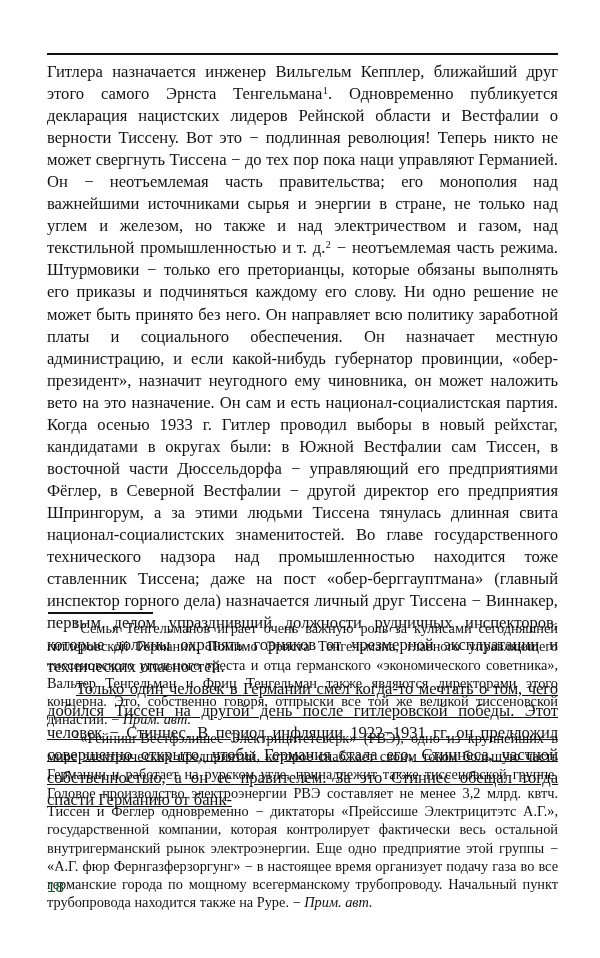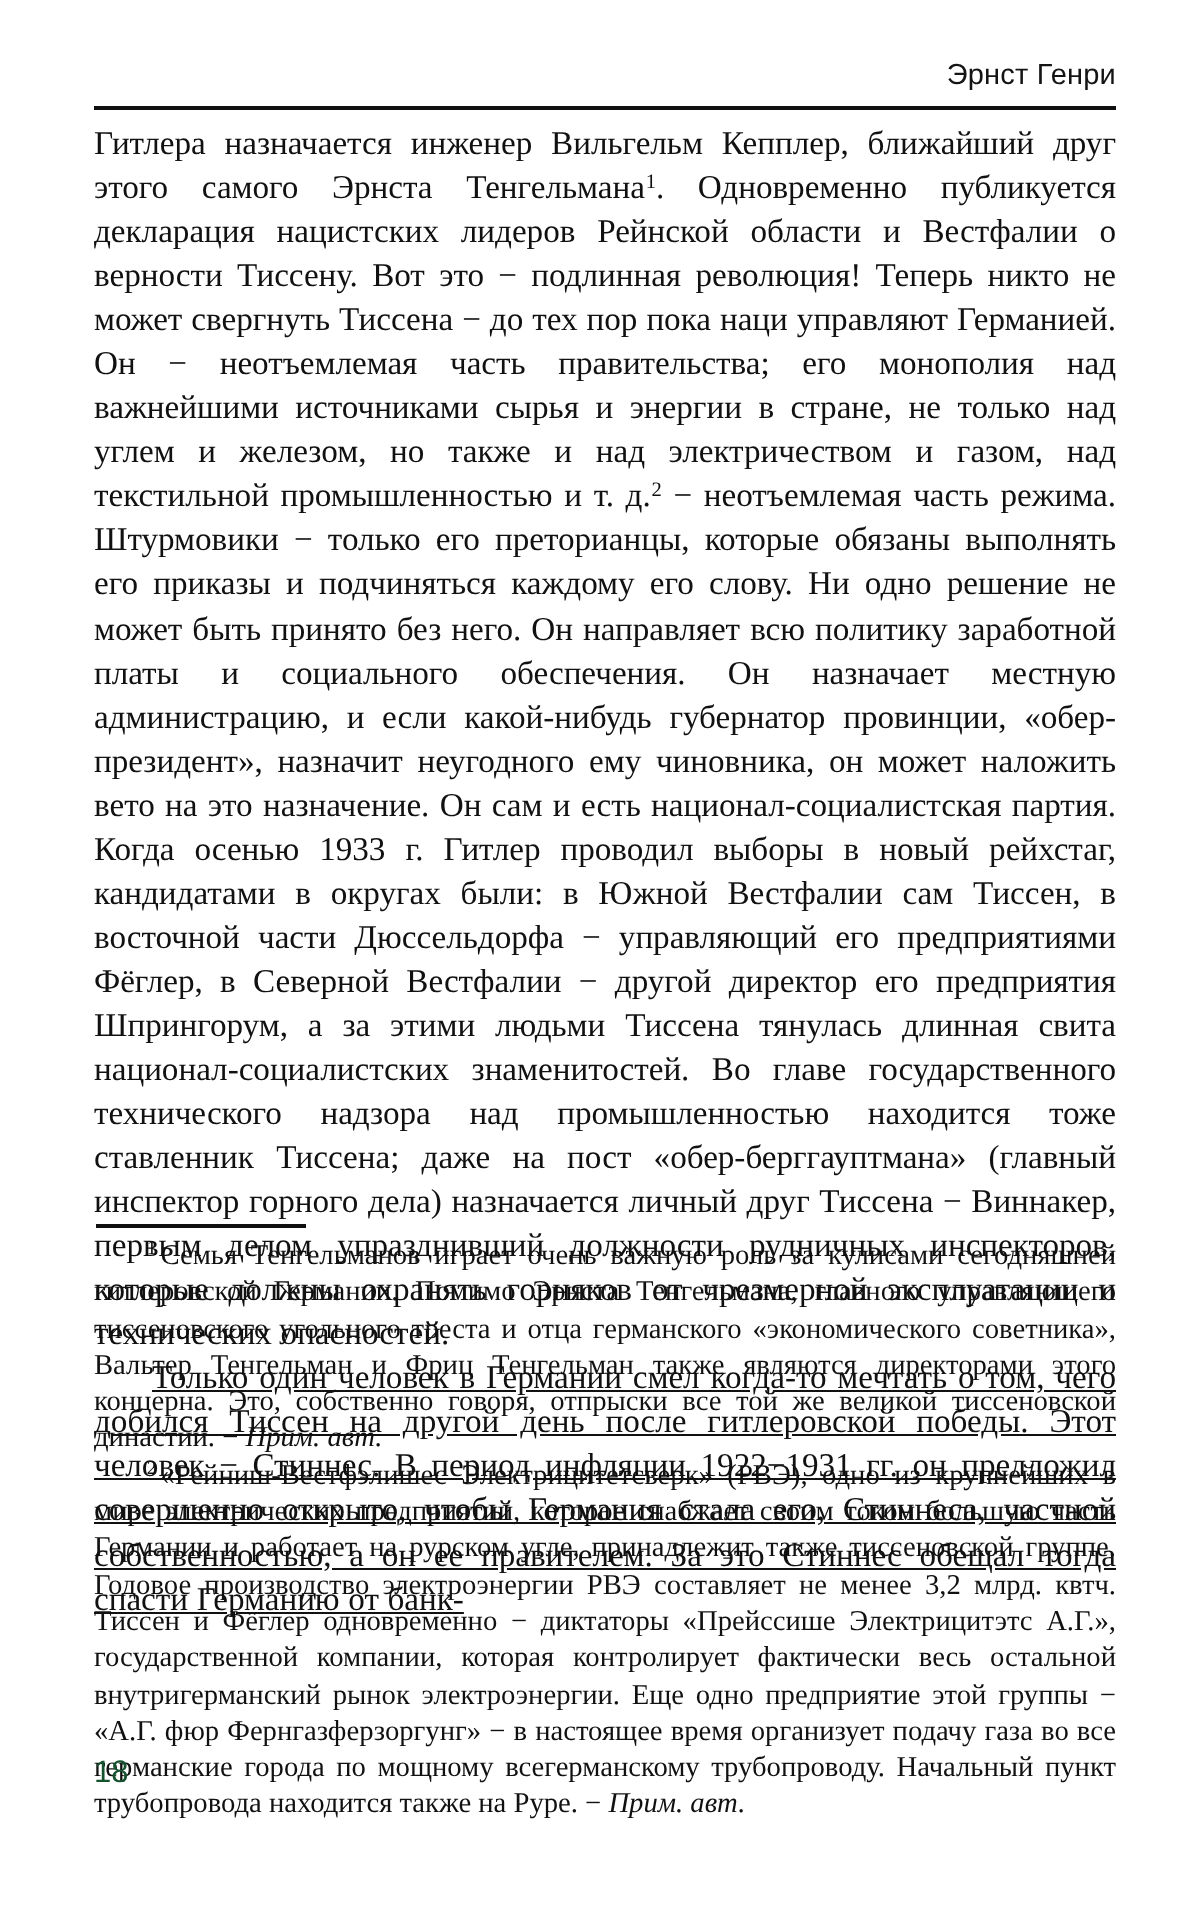--- a/index.html
+++ b/index.html
@@ -115,21 +115,20 @@
     font-family: "Liberation Sans", "DejaVu Sans", sans-serif;
     font-size: 15.5px;
     color: #14532d;
   }
 </style>
 </head>
 <body>
 
 <div class="page">
 
-  <div class="running-head">Эрнст Генри</div>
 
   <div class="head-rule"></div>
 
   <div class="body-block">
     <p class="para">Гитлера назначается инженер Вильгельм Кепплер, ближайший друг этого самого Эрнста Тенгельмана<sup class="fn">1</sup>. Одновременно публикуется декларация нацистских лидеров Рейнской области и Вестфалии о верности Тиссену. Вот это − подлинная революция! Теперь никто не может свергнуть Тиссена − до тех пор пока наци управляют Германией. Он − неотъемлемая часть правительства; его монополия над важнейшими источниками сырья и энергии в стране, не только над углем и железом, но также и над электричеством и газом, над текстильной промышленностью и т. д.<sup class="fn">2</sup> − неотъемлемая часть режима. Штурмовики − только его преторианцы, которые обязаны выполнять его приказы и подчиняться каждому его слову. Ни одно решение не может быть принято без него. Он направляет всю политику заработной платы и социального обеспечения. Он назначает местную администрацию, и если какой-нибудь губернатор провинции, «обер-президент», назначит неугодного ему чиновника, он может наложить вето на это назначение. Он сам и есть национал-социалистская партия. Когда осенью 1933 г. Гитлер проводил выборы в новый рейхстаг, кандидатами в округах были: в Южной Вестфалии сам Тиссен, в восточной части Дюссельдорфа − управляющий его предприятиями Фёглер, в Северной Вестфалии − другой директор его предприятия Шпрингорум, а за этими людьми Тиссена тянулась длинная свита национал-социалистских знаменитостей. Во главе государственного технического надзора над промышленностью находится тоже ставленник Тиссена; даже на пост «обер-берггауптмана» (главный инспектор горного дела) назначается личный друг Тиссена − Виннакер, первым делом упразднивший должности рудничных инспекторов, которые должны охранять горняков от чрезмерной эксплуатации и технических опасностей.</p>
     <p class="para indent">Только один человек в Германии смел когда-то мечтать о том, чего добился Тиссен на другой день после гитлеровской победы. Этот человек − Стиннес. В период инфляции 1922−1931 гг. он предложил совершенно открыто, чтобы Германия стала его, Стиннеса, частной собственностью, а он ее правителем. За это Стиннес обещал тогда спасти Германию от банк-</p>
   </div>
 
   <div class="fn-rule"></div>
 

